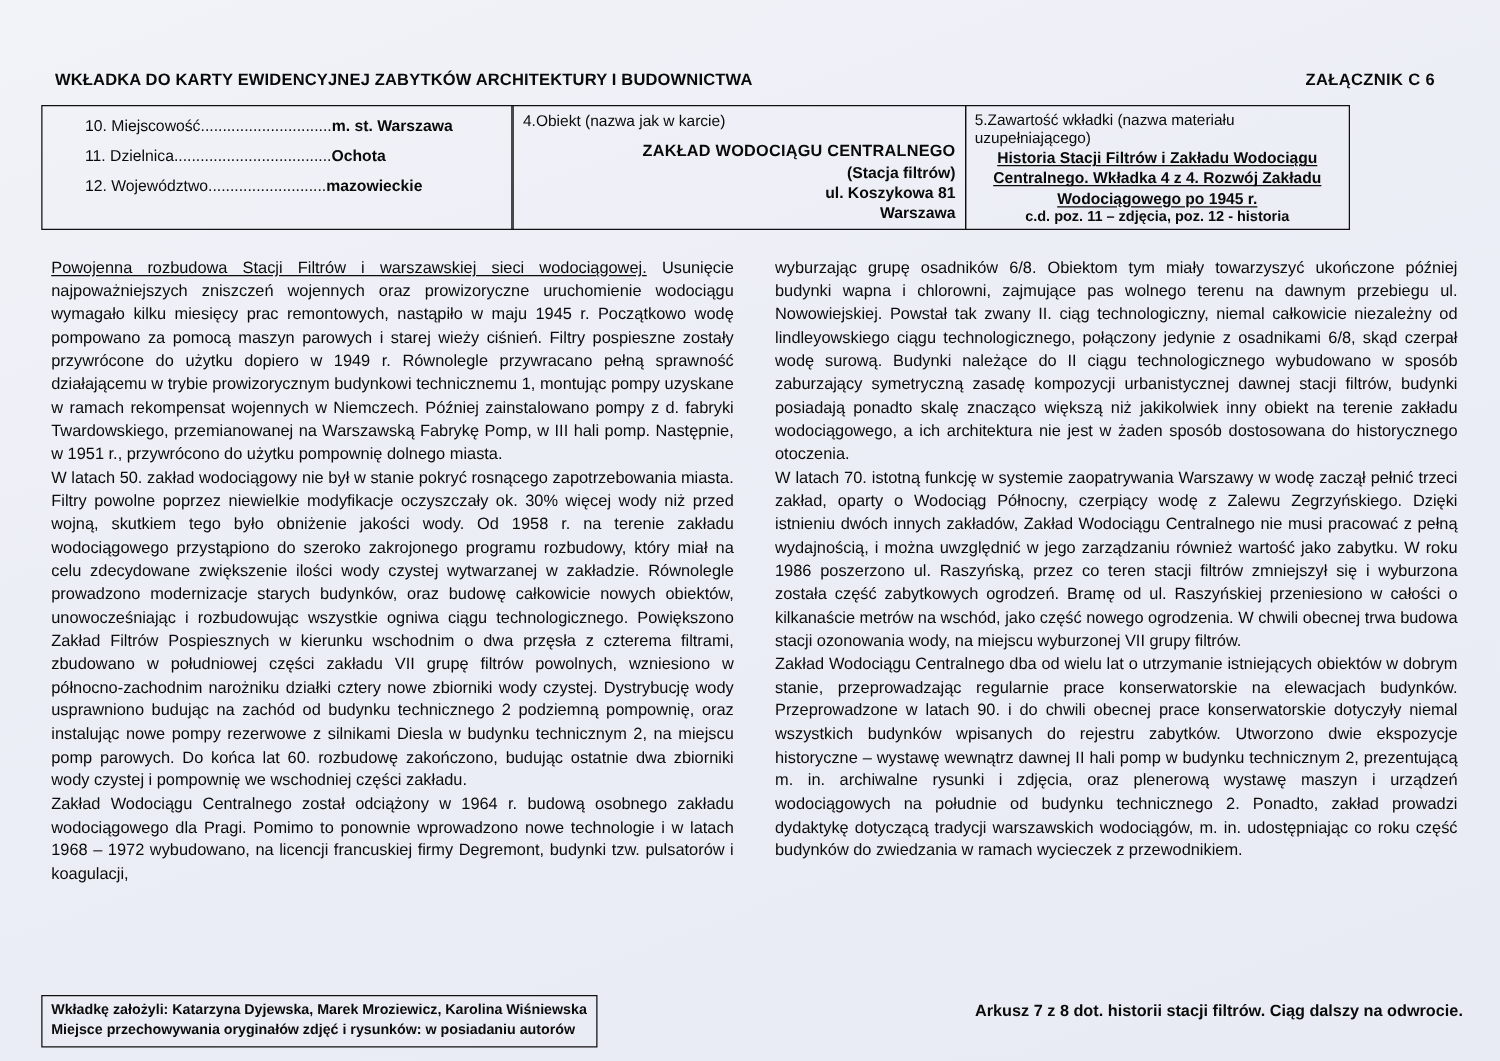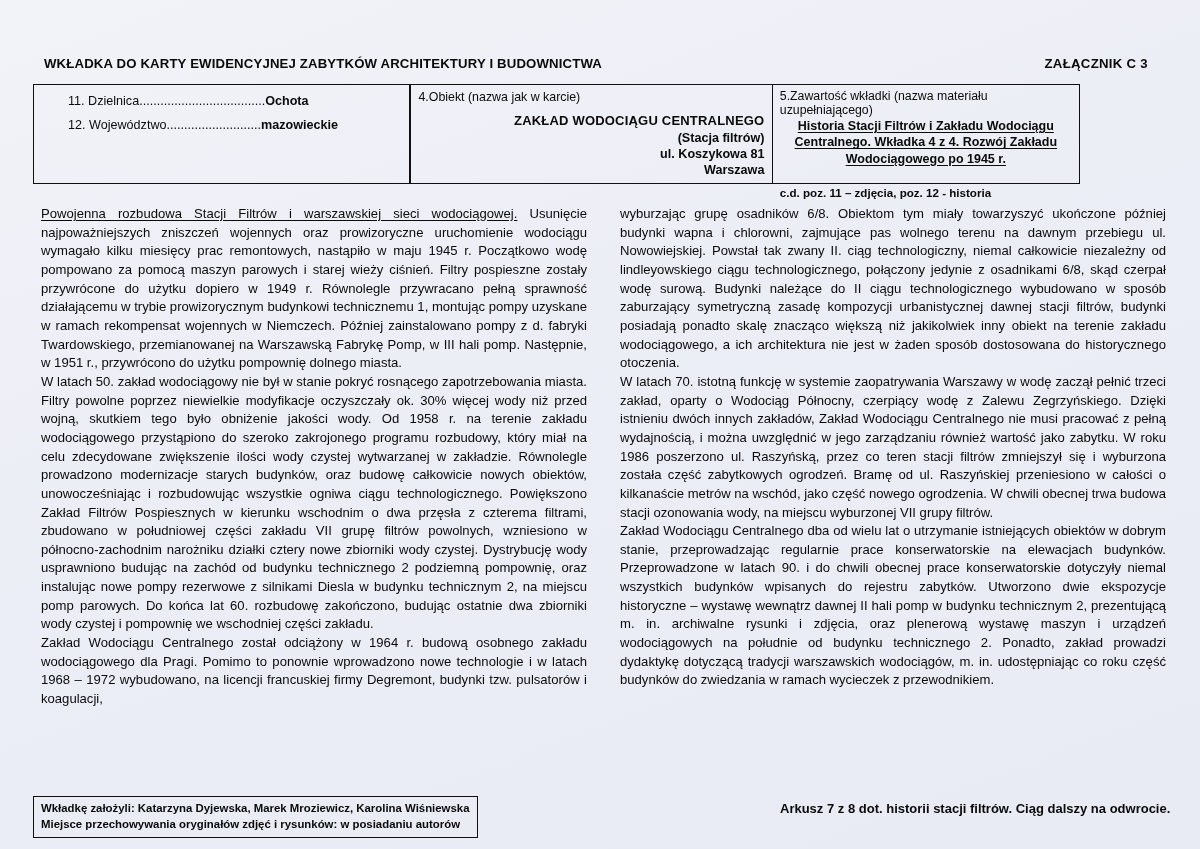--- a/index.html
+++ b/index.html
@@ -100,21 +100,22 @@
     text-align: center;
     font-weight: bold;
     font-size: 12.5px;
     line-height: 1.3;
     text-decoration: underline;
     text-underline-offset: 2px;
   }
   .cont-sub {
     font-size: 11.6px;
     font-weight: bold;
-    margin-top: 19px;
+    margin-top: 0;
+    text-align: center;
   }
 
   
   .body-cols {
     position: absolute;
     top: 205px;
     left: 41px;
     width: 1125px;
     display: flex;
     gap: 33px;
@@ -158,26 +159,30 @@
     white-space: nowrap;
   }
 </style>
 </head>
 <body>
 
 <div class="page">
 
   <div class="doc-header">
     <span class="title-main">WKŁADKA DO KARTY EWIDENCYJNEJ ZABYTKÓW ARCHITEKTURY I BUDOWNICTWA</span>
-    <span class="title-annex">ZAŁĄCZNIK C 3</span>
+    <span class="title-annex">ZAŁĄCZNIK C 6</span>
   </div>
 
   <div class="id-table">
 
     <div class="id-cell cell-location">
+      <p class="loc-line">
+        <span class="lead">10.</span>
+        <span class="lead">Miejscowość</span><span class="lead">..............................</span><span class="val">m. st. Warszawa</span>
+      </p>
       <p class="loc-line">
         <span class="lead">11.</span>
         <span class="lead">Dzielnica</span><span class="lead">....................................</span><span class="val">Ochota</span>
       </p>
       <p class="loc-line">
         <span class="lead">12.</span>
         <span class="lead">Województwo</span><span class="lead">...........................</span><span class="val">mazowieckie</span>
       </p>
     </div>
 

